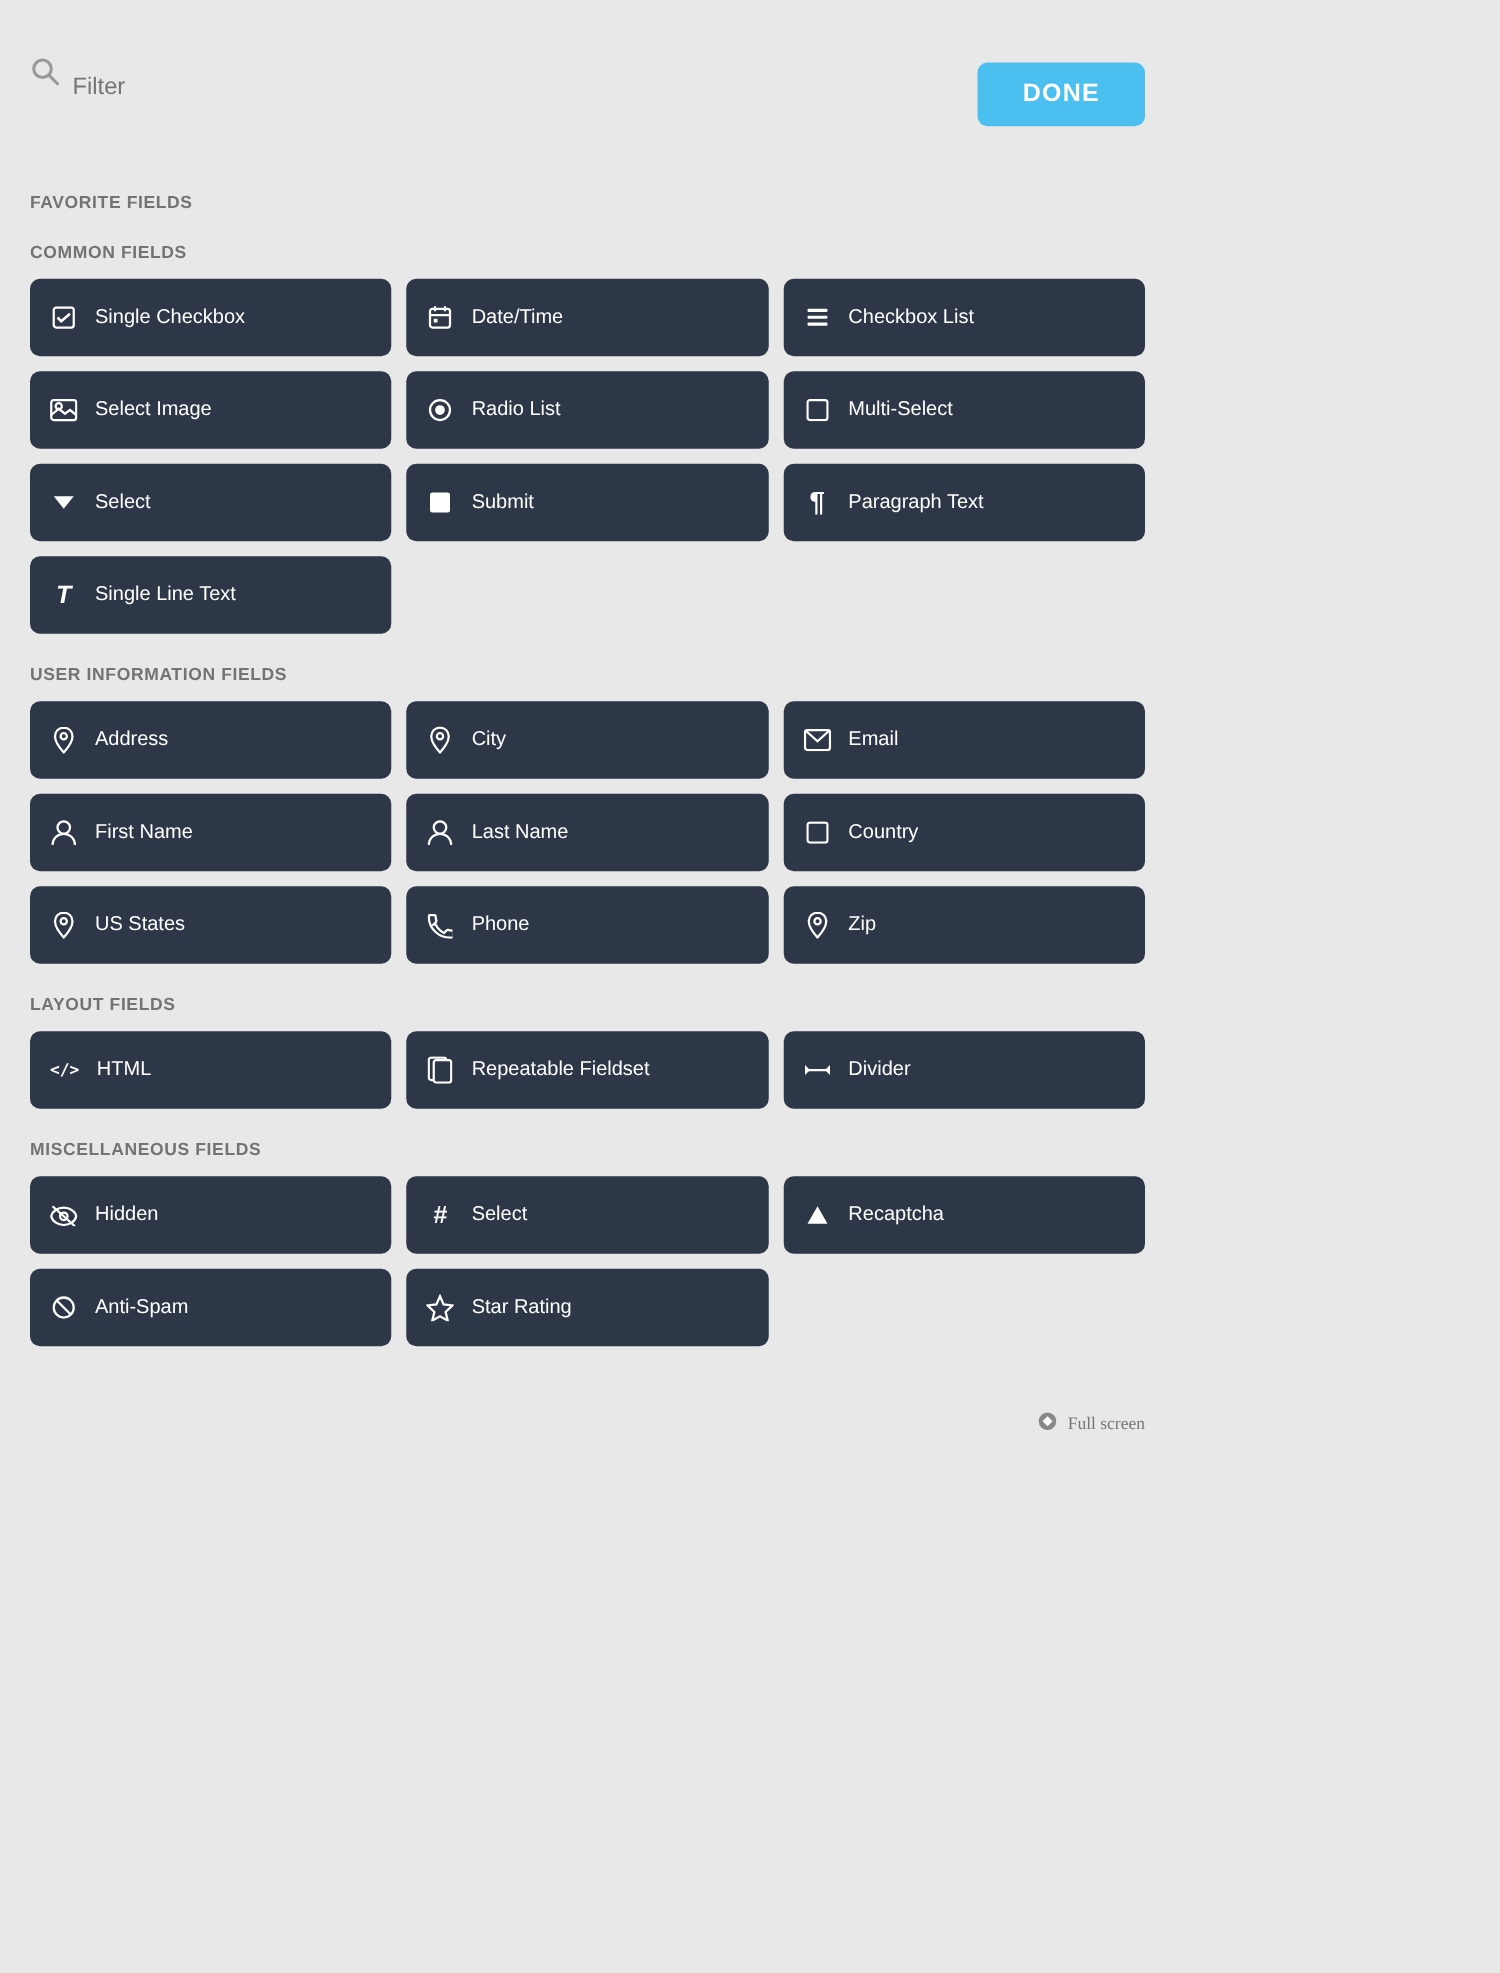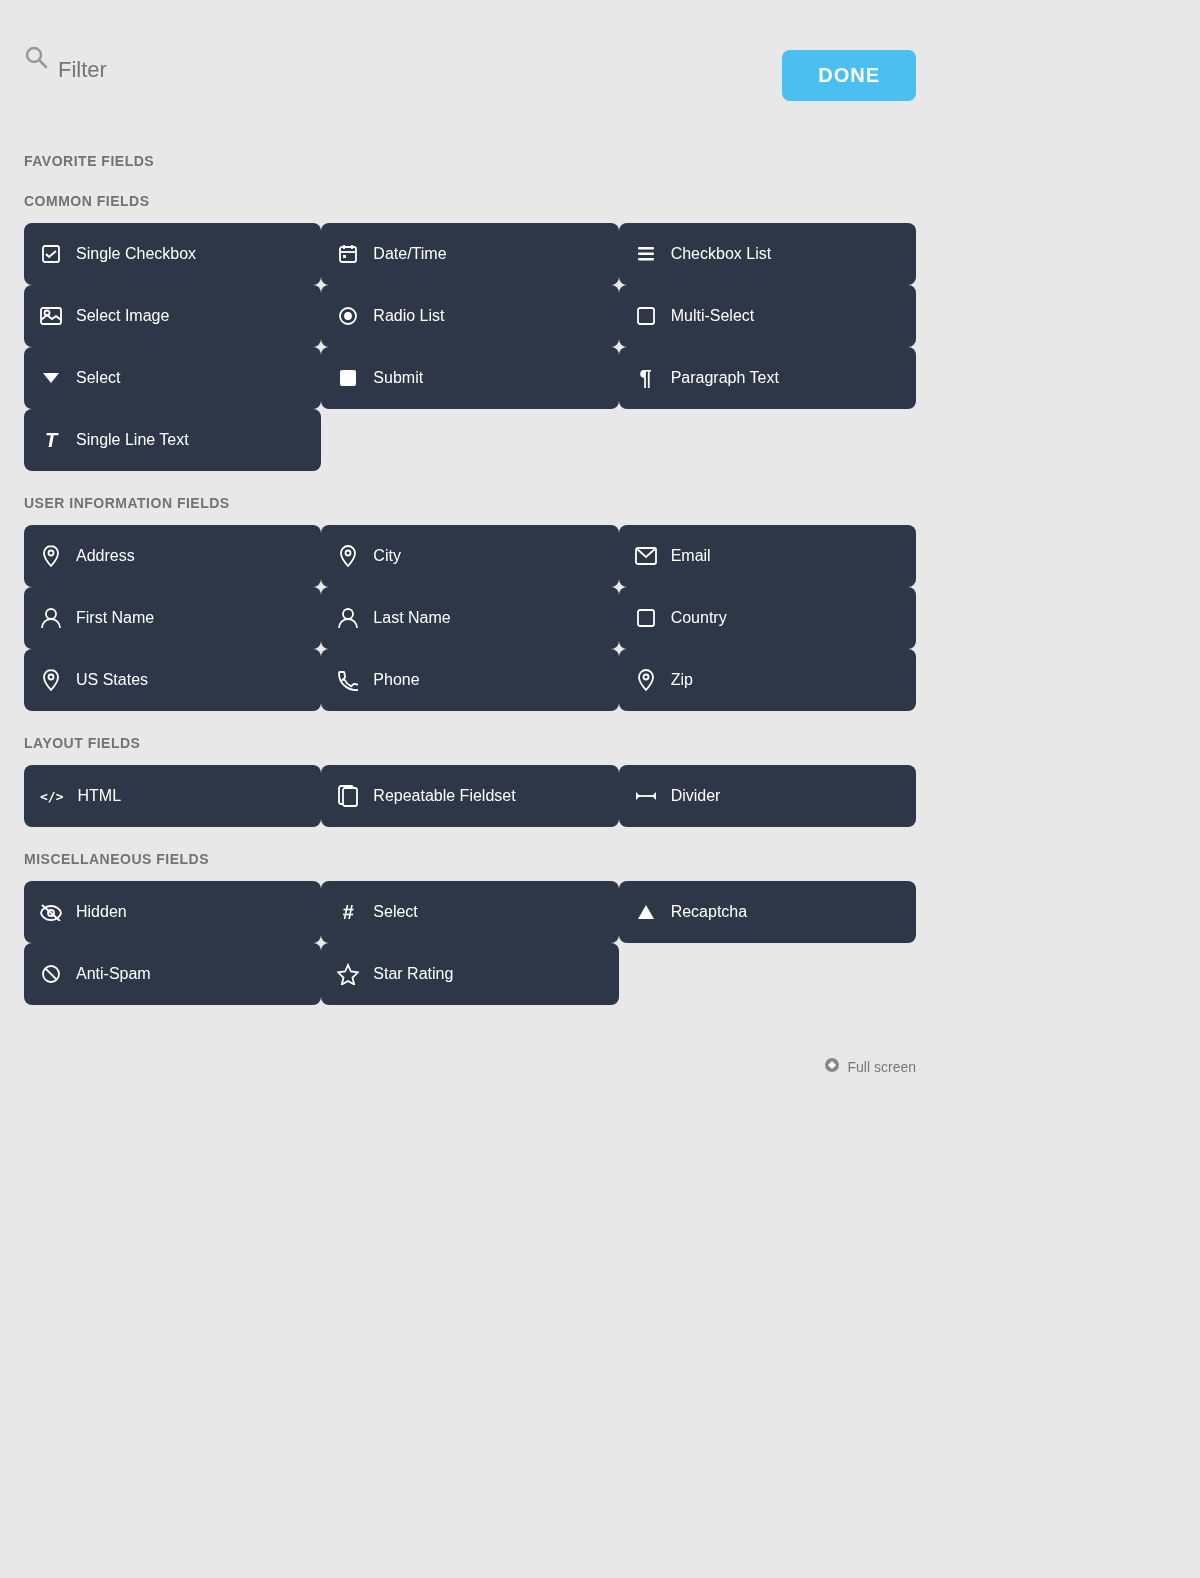--- a/index.html
+++ b/index.html
@@ -23,21 +23,21 @@
       gap: 10px;
       flex: 1;
     }
     .search-icon {
       color: #999;
       font-size: 22px;
     }
     .filter-input {
       border: none;
       background: transparent;
-      font-size: 22px;
+      font-size: 19px;
       color: #aaa;
       outline: none;
       width: 200px;
       margin-top: 21px;
     }
     .done-btn {
       background: #4bbfef;
       color: white;
       border: none;
       border-radius: 8px;
@@ -55,20 +55,21 @@
       font-size: 14px;
       font-weight: 800;
       color: #737373;
       letter-spacing: 0.5px;
       margin: 24px 0 14px 0;
       text-transform: uppercase;
     }
     .fields-grid {
       display: grid;
       grid-template-columns: repeat(3, 1fr);
+      gap: 12px;
     }
     .field-btn {
       background: #2d3748;
       color: white;
       border: none;
       border-radius: 8px;
       padding: 0 16px;
       height: 62px;
       display: flex;
       align-items: center;
@@ -93,20 +94,21 @@
       font-weight: 500;
     }
     .fullscreen-area {
       display: flex;
       justify-content: flex-end;
       align-items: center;
       padding: 12px 24px;
       gap: 8px;
       color: #666;
       font-size: 14px;
+      font-family: Liberation Serif, serif;
     }
     .fullscreen-icon {
       color: #888;
       font-size: 16px;
     }
   </style>
 </head>
 <body>
 
 <div class="header">

